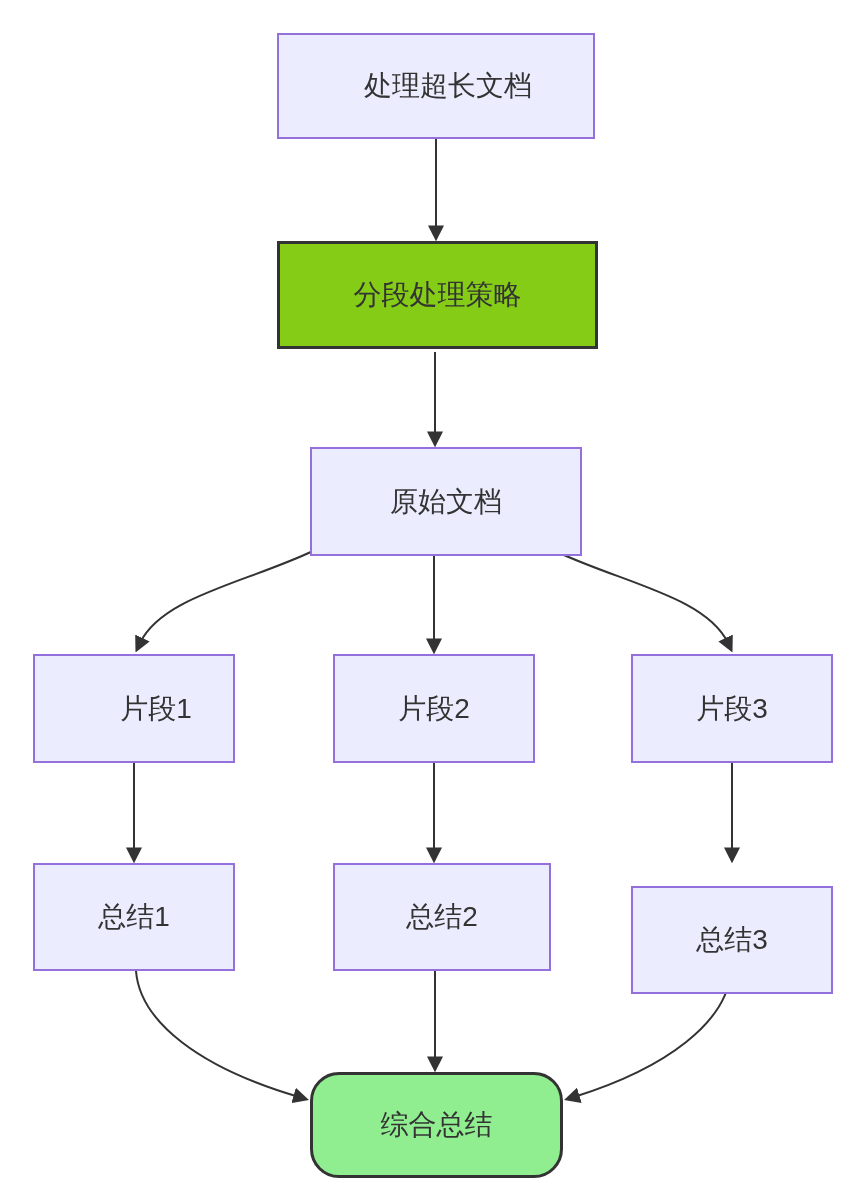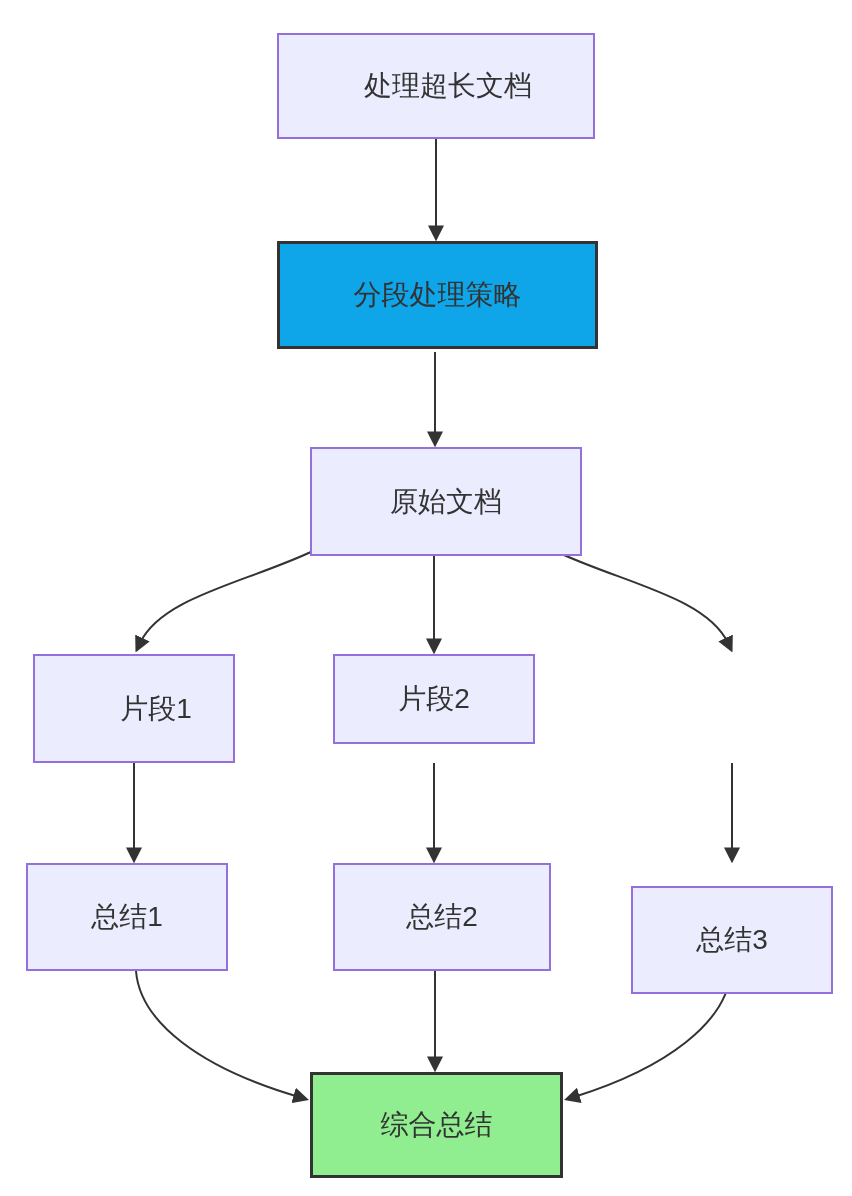--- a/index.html
+++ b/index.html
@@ -30,38 +30,38 @@
     justify-content: center;
     background: #ECECFF;
     border: 2px solid #9370DB;
     color: #333333;
     font-size: 28px;
     line-height: 1;
     text-align: center;
     white-space: nowrap;
   }
   .node.emphasis {
-    background: #0ea5e9;
+    background: #84cc16;
     border: 3.5px solid #333333;
   }
   .node.final {
     background: #90EE90;
     border: 3.5px solid #333333;
   }
   
   #node-A  { left: 277px; top: 33px;   width: 318px; height: 106px; padding-left: 24px; }
   #node-B  { left: 277px; top: 241px;  width: 321px; height: 108px; }
   #node-C  { left: 310px; top: 447px;  width: 272px; height: 109px; }
   #node-D1 { left: 33px;  top: 654px;  width: 202px; height: 109px; padding-left: 44px; }
-  #node-D2 { left: 333px; top: 654px;  width: 202px; height: 90px; }
+  #node-D2 { left: 333px; top: 654px;  width: 202px; height: 109px; }
   #node-D3 { left: 631px; top: 654px;  width: 202px; height: 109px; }
-  #node-E1 { left: 26px;  top: 863px;  width: 202px; height: 108px; }
+  #node-E1 { left: 33px;  top: 863px;  width: 202px; height: 108px; }
   #node-E2 { left: 333px; top: 863px;  width: 218px; height: 108px; }
   #node-E3 { left: 631px; top: 886px;  width: 202px; height: 108px; }
-  #node-F  { left: 310px; top: 1072px; width: 253px; height: 106px; }
+  #node-F  { left: 310px; top: 1072px; width: 253px; height: 106px; border-radius: 29px; }
   .edge {
     fill: none;
     stroke: #333333;
     stroke-width: 2px;
   }
 </style>
 </head>
 <body>
 
 <div id="canvas">
@@ -98,20 +98,23 @@
   </div>
 
   <div class="node" id="node-D1">
     <span>片段1</span>
   </div>
 
   <div class="node" id="node-D2">
     <span>片段2</span>
   </div>
 
+  <div class="node" id="node-D3">
+    <span>片段3</span>
+  </div>
 
   <div class="node" id="node-E1">
     <span>总结1</span>
   </div>
 
   <div class="node" id="node-E2">
     <span>总结2</span>
   </div>
 
   <div class="node" id="node-E3">

